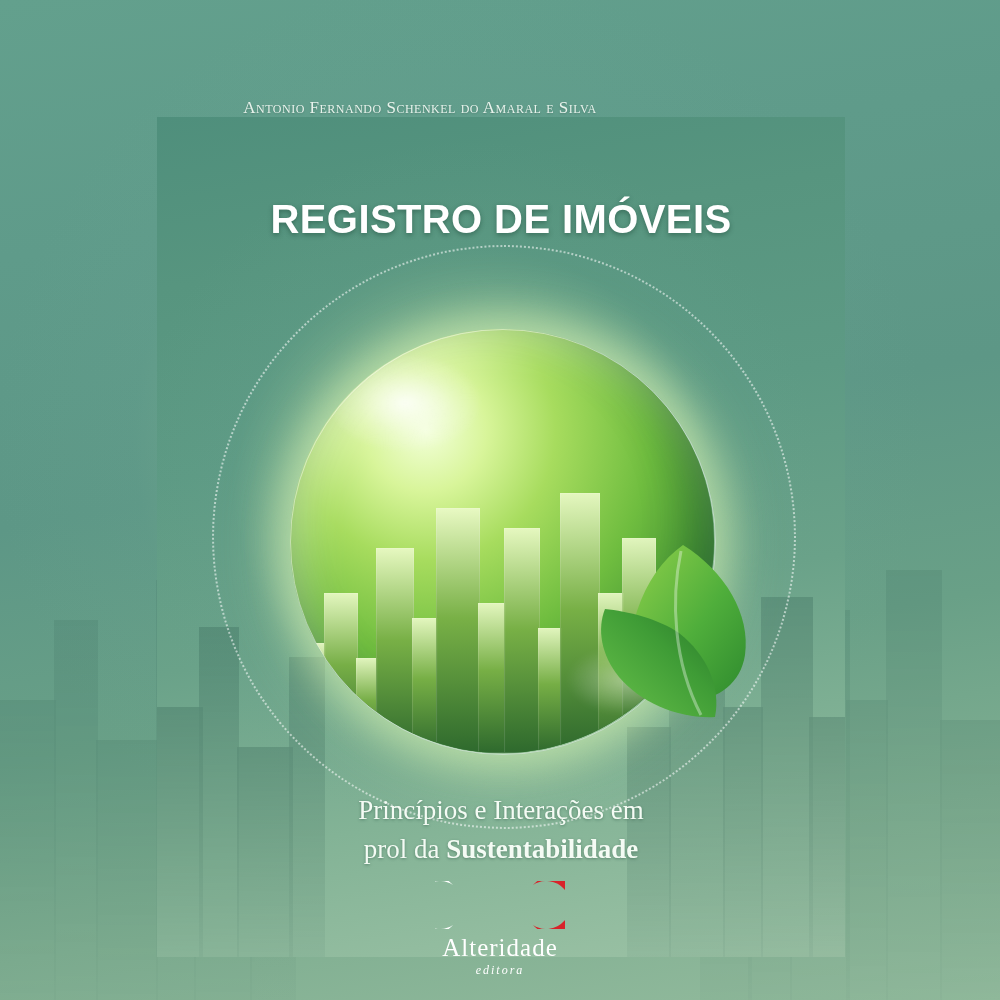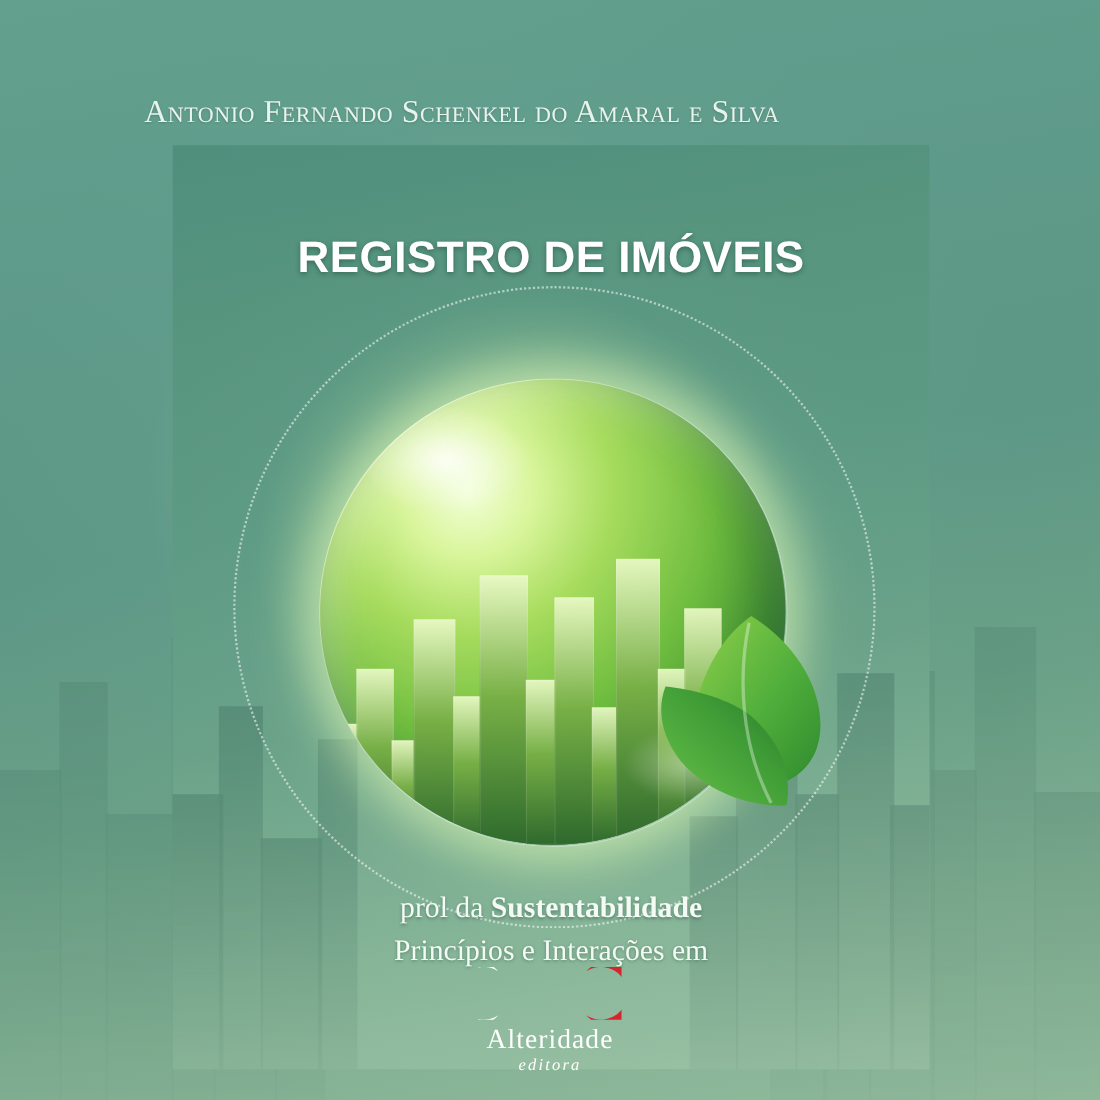--- a/index.html
+++ b/index.html
@@ -42,36 +42,36 @@
   .bg-skyline .blk {
     position: absolute;
     bottom: 0;
     background: linear-gradient(to bottom, rgba(40,85,75,0.55), rgba(40,85,75,0.15));
   }
 
   
   .author {
     position: absolute;
     left: 0;
-    top: 86px;
+    top: 98px;
     width: 840px;
     text-align: center;
     color: #e8f3ec;
     font-family: "Liberation Serif", serif;
-    font-size: 29px;
+    font-size: 17px;
     letter-spacing: 0.5px;
     font-variant: small-caps;
     text-shadow: 0 1px 2px rgba(0,0,0,0.18);
   }
 
   
   .art-panel {
     position: absolute;
     left: 157px;
-    top: 132px;
+    top: 117px;
     width: 688px;
     height: 840px;
     overflow: hidden;
     background:
       radial-gradient(circle at 46% 44%, rgba(215,235,200,0.85) 0%, rgba(168,208,163,0.45) 20%, rgba(108,166,146,0.12) 40%, rgba(86,146,130,0.0) 58%),
       linear-gradient(170deg, #4f8f7c 0%, #57957f 18%, #5d9a84 38%, #6aa289 58%, #83b396 78%, #9cc2a5 100%);
   }
 
   
   .panel-skyline {
@@ -212,21 +212,21 @@
     color: #ffffff;
     font-family: Liberation Serif, serif;
     font-size: 25px;
     letter-spacing: 1px;
     line-height: 1;
   }
   .pub-sub {
     color: #ffffff;
     font-family: "Liberation Serif", serif;
     font-style: italic;
-    font-size: 15px;
+    font-size: 12px;
     letter-spacing: 2px;
     margin-top: 3px;
   }
 </style>
 </head>
 <body>
 
 <div id="cover">
 
   <div class="cover-bg"></div>
@@ -304,24 +304,24 @@
         <path d="M104 96 C132 118 146 150 140 180 C104 182 66 166 44 140 C26 118 22 92 30 72 C52 74 84 82 104 96 Z" fill="url(#lf2)"></path>
         <path d="M106 14 C96 62 98 124 126 178" stroke="rgba(255,255,255,0.35)" stroke-width="3" fill="none"></path>
       </svg>
     </div>
 
     <div class="title">
       <div>REGISTRO DE IMÓVEIS</div>
     </div>
 
     <div class="subtitle">
+      <div>Princípios e Interações em</div>
       <div>
         <span>prol da </span><span class="strong">Sustentabilidade</span>
       </div>
-      <div>Princípios e Interações em</div>
     </div>
 
   </div>
 
   <div class="publisher">
     <div class="pub-marks">
       <svg width="130" height="48" viewBox="0 0 130 48" xmlns="http://www.w3.org/2000/svg">
         <path d="M10 4 A24 24 0 1 0 10 44 A30 30 0 1 1 10 4 Z" fill="#ffffff" transform="translate(8,0)"></path>
         <path d="M10 4 A24 24 0 1 0 10 44 A30 30 0 1 1 10 4 Z" fill="#d8232a" transform="translate(108,48) rotate(180)"></path>
       </svg>

